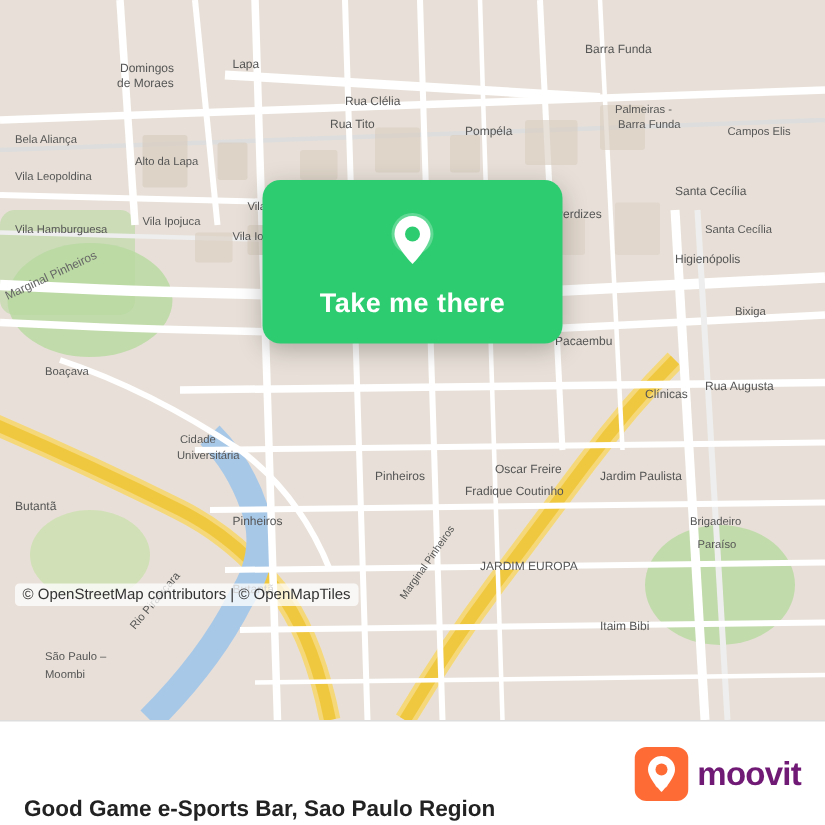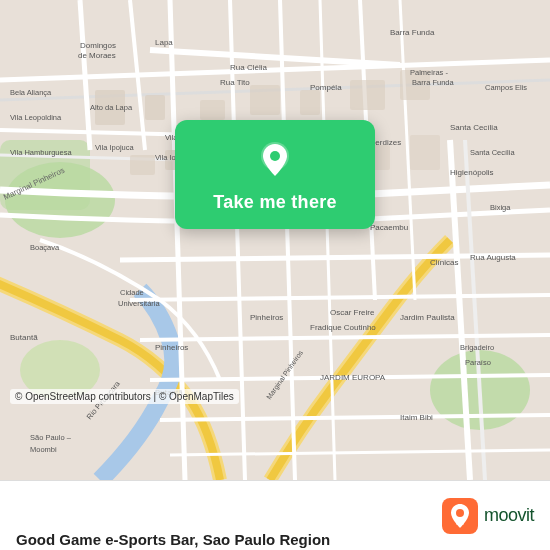--- a/index.html
+++ b/index.html
@@ -89,23 +89,23 @@
       align-items: center;
       gap: 6px;
     }
 
     #bottom-bar .moovit-icon {
       width: 36px;
       height: 36px;
     }
 
     #bottom-bar .moovit-text {
-      font-size: 18px;
-      font-weight: normal;
-      color: #14532d;
+      font-size: 22px;
+      font-weight: bold;
+      color: #701a75;
       letter-spacing: -0.5px;
     }
 
     
     #attribution {
       position: absolute;
       bottom: 76px;
       left: 10px;
       font-size: 10px;
       color: #333;

